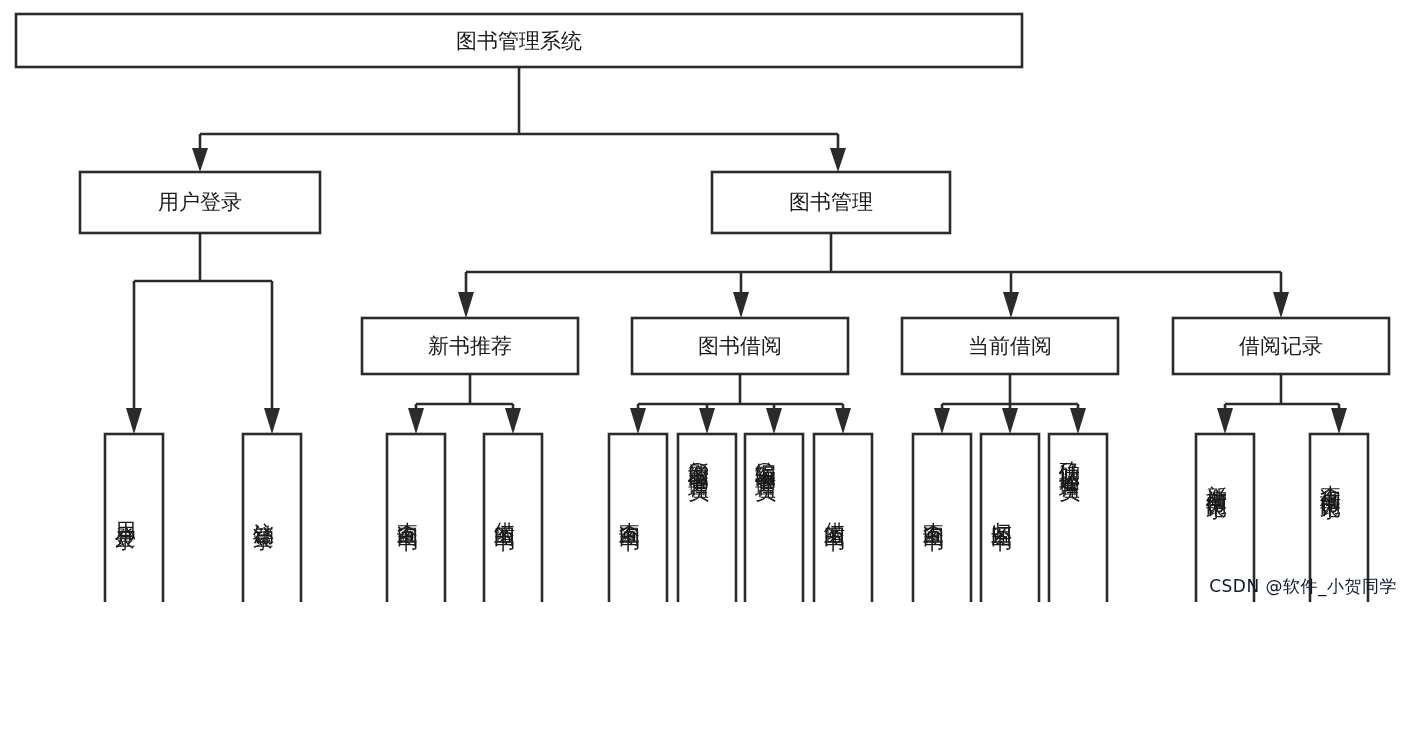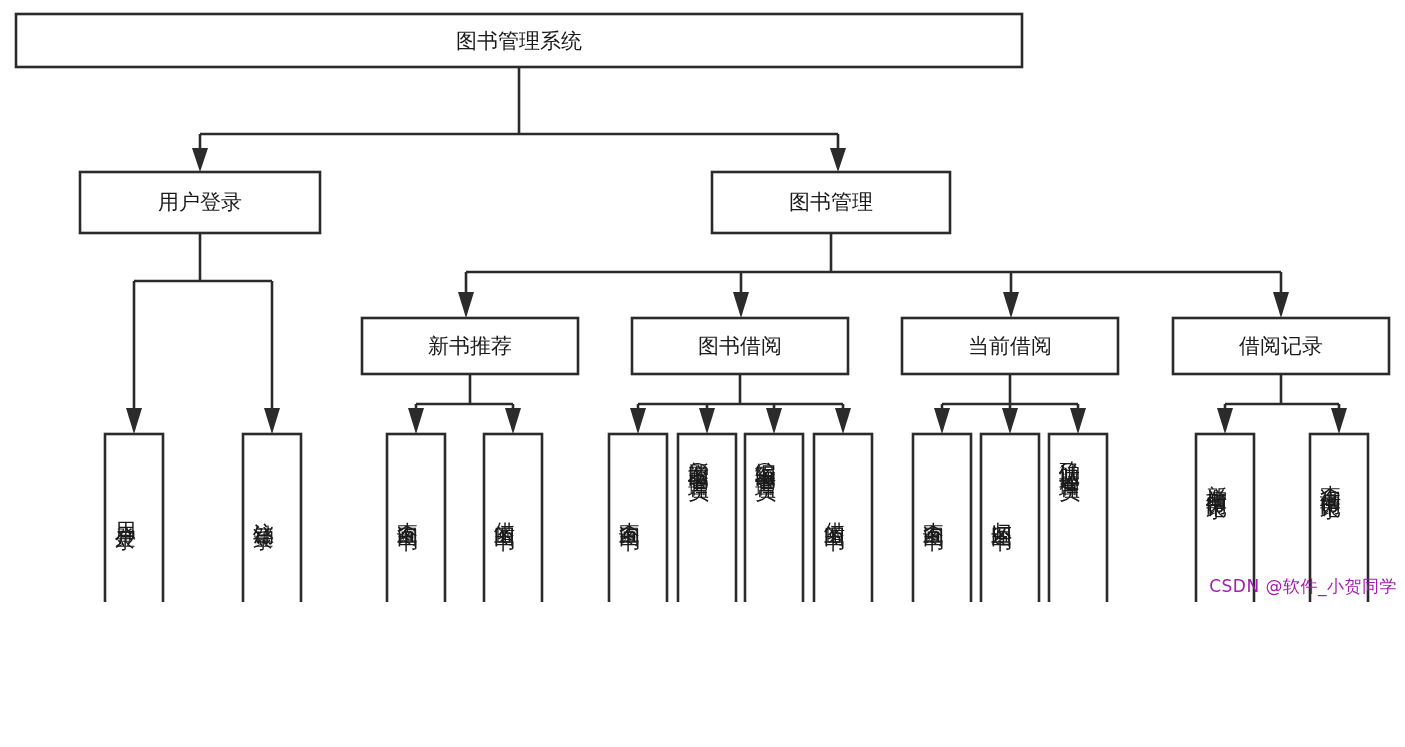--- a/index.html
+++ b/index.html
@@ -60,21 +60,21 @@
     white-space: nowrap;
     text-align: left;
     user-select: none;
   }
   .watermark {
     position: absolute;
     right: 8px;
     bottom: 4px;
     font-family: "DejaVu Sans", "Liberation Sans", sans-serif;
     font-size: 17px;
-    color: #a21caf;
+    color: #0f172a;
     letter-spacing: 0.5px;
     white-space: nowrap;
   }
 </style>
 </head>
 <body>
 
 <div id="diagram-root">
 
   <svg class="flow" viewBox="0 0 1405 747" xmlns="http://www.w3.org/2000/svg">

